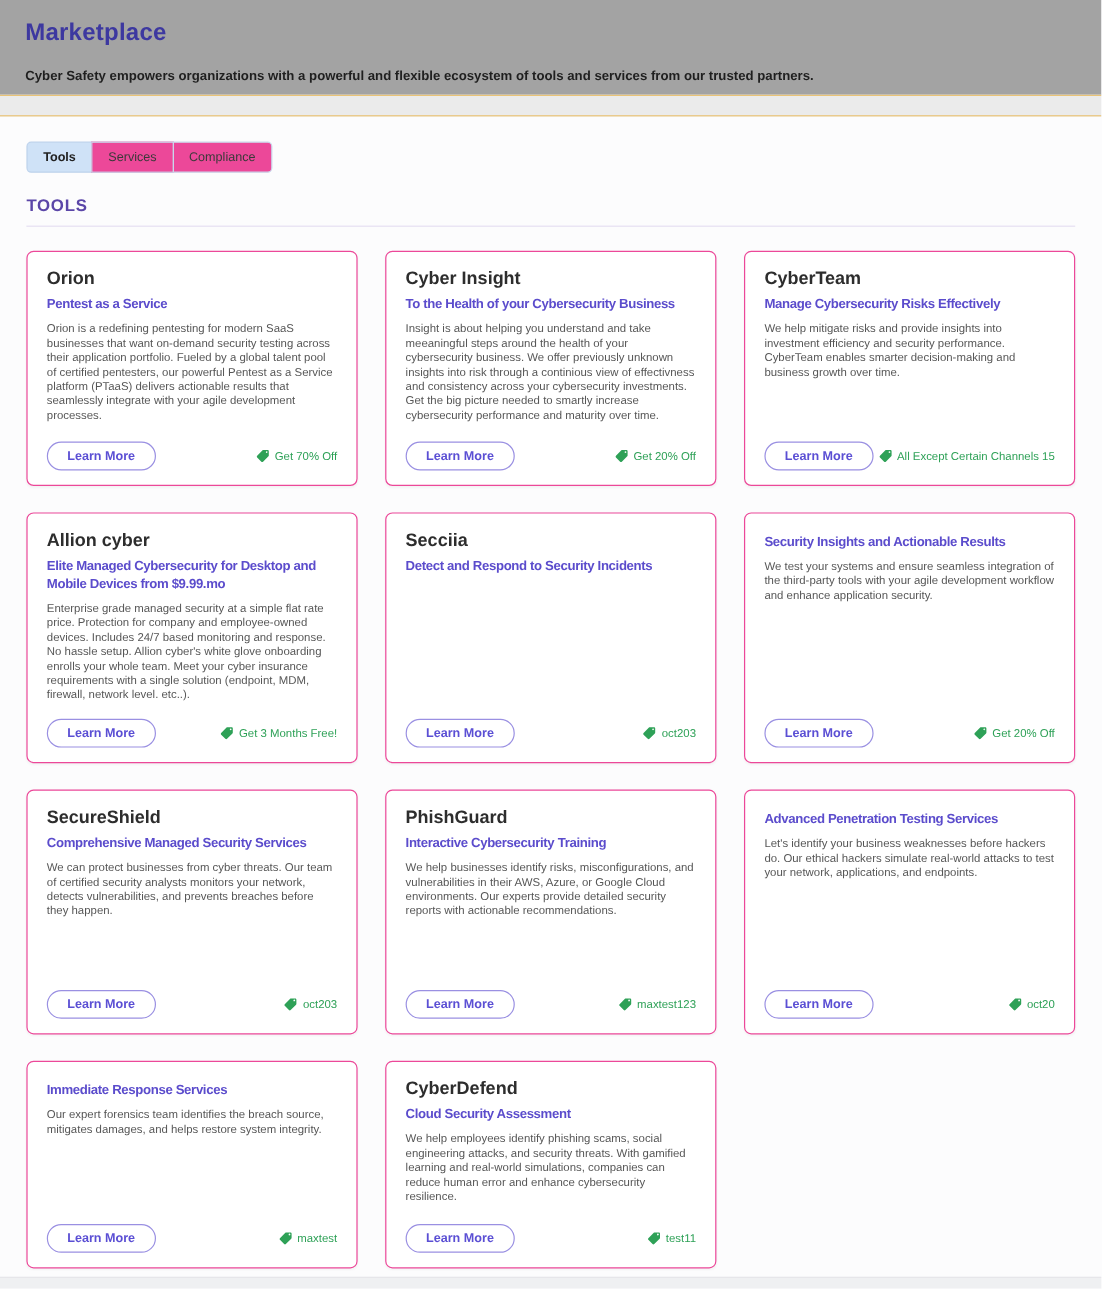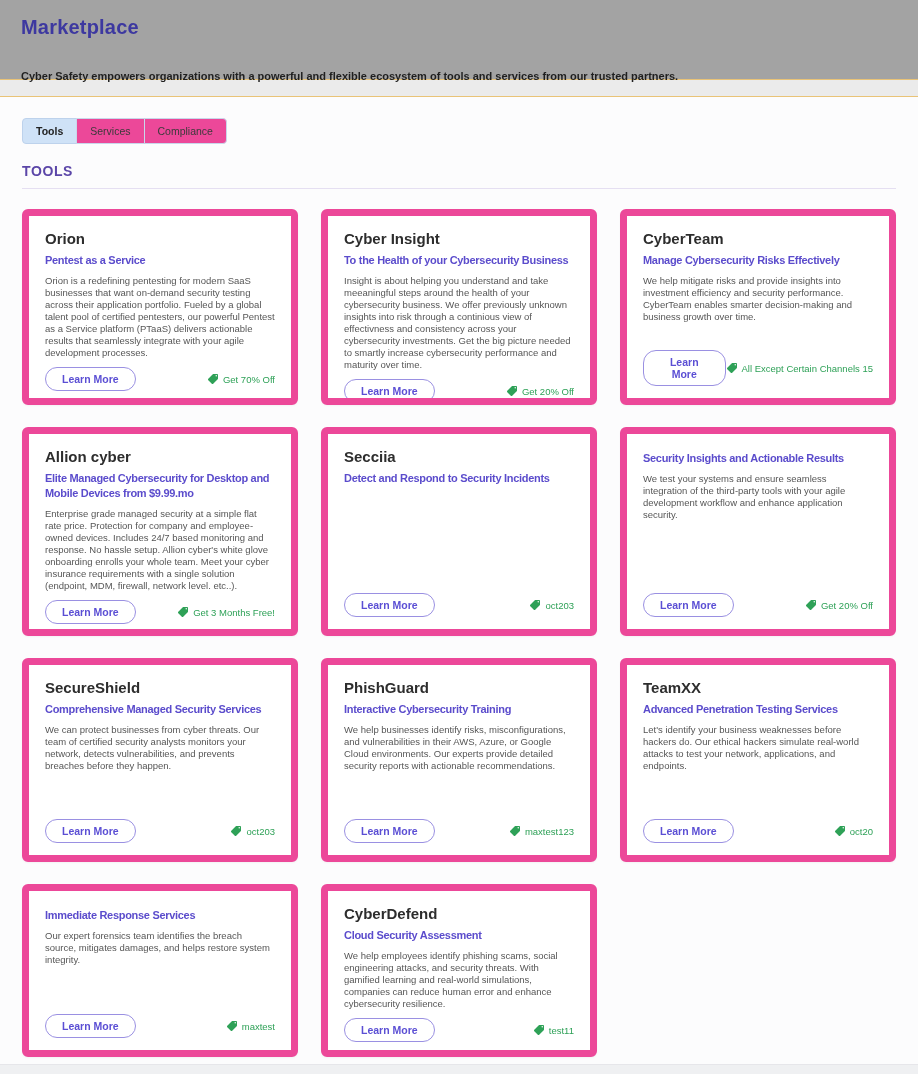--- a/index.html
+++ b/index.html
@@ -20,21 +20,21 @@
     background: #a3a3a3;
     padding: 16px 21px 0 21px;
   }
   .page-title {
     font-size: 20px;
     font-weight: bold;
     color: var(--brand-indigo, #3d38a0);
     letter-spacing: 0.2px;
   }
   .page-subtitle {
-    margin-top: 31px;
+    margin-top: 19px;
     font-size: 11px;
     font-weight: bold;
     color: #1f1f1f;
   }
 
   
   .divider-band {
     height: 18px;
     background: #ebebeb;
     border-top: 1px solid var(--band-gold, #e9c377);
@@ -81,21 +81,21 @@
   .cards-grid {
     margin-top: 20px;
     display: grid;
     grid-template-columns: repeat(3, 1fr);
     grid-auto-rows: auto;
     column-gap: 23px;
     row-gap: 22px;
   }
   .card {
     background: #ffffff;
-    border: 7px solid #ec4899;
+    border: 1px solid #ec4899;
     border-radius: 6px;
     box-shadow: 0 1px 2px rgba(0,0,0,0.04);
     padding: 13px 16px 12px 16px;
     display: flex;
     flex-direction: column;
     overflow: hidden;
   }
   
   .cards-grid .card:nth-child(-n+3)              { height: 196px; }
   .cards-grid .card:nth-child(n+4):nth-child(-n+6) { height: 209px; }
@@ -288,21 +288,20 @@
       <button class="learn-more">Learn More</button>
       <span class="badge">
         <svg viewBox="0 0 24 24" width="12" height="12" aria-hidden="true">
           <path fill="currentColor" d="M21.41 11.58l-9-9C12.05 2.22 11.55 2 11 2H4c-1.1 0-2 .9-2 2v7c0 .55.22 1.05.59 1.42l9 9c.36.36.86.58 1.41.58.55 0 1.05-.22 1.41-.59l7-7c.37-.36.59-.86.59-1.41 0-.55-.23-1.06-.59-1.42zM5.5 7C4.67 7 4 6.33 4 5.5S4.67 4 5.5 4 7 4.67 7 5.5 6.33 7 5.5 7z"></path>
         </svg>
         <span class="badge-text">maxtest123</span>
       </span>
     </div>
   </div>
         <div class="card">
-    <h3 class="card-title">TeamXX</h3>
     <h4 class="card-subtitle">Advanced Penetration Testing Services</h4>
     <p class="card-desc">Let's identify your business weaknesses before hackers do. Our ethical hackers simulate real-world attacks to test your network, applications, and endpoints.</p>
     <div class="card-footer">
       <button class="learn-more">Learn More</button>
       <span class="badge">
         <svg viewBox="0 0 24 24" width="12" height="12" aria-hidden="true">
           <path fill="currentColor" d="M21.41 11.58l-9-9C12.05 2.22 11.55 2 11 2H4c-1.1 0-2 .9-2 2v7c0 .55.22 1.05.59 1.42l9 9c.36.36.86.58 1.41.58.55 0 1.05-.22 1.41-.59l7-7c.37-.36.59-.86.59-1.41 0-.55-.23-1.06-.59-1.42zM5.5 7C4.67 7 4 6.33 4 5.5S4.67 4 5.5 4 7 4.67 7 5.5 6.33 7 5.5 7z"></path>
         </svg>
         <span class="badge-text">oct20</span>
       </span>

